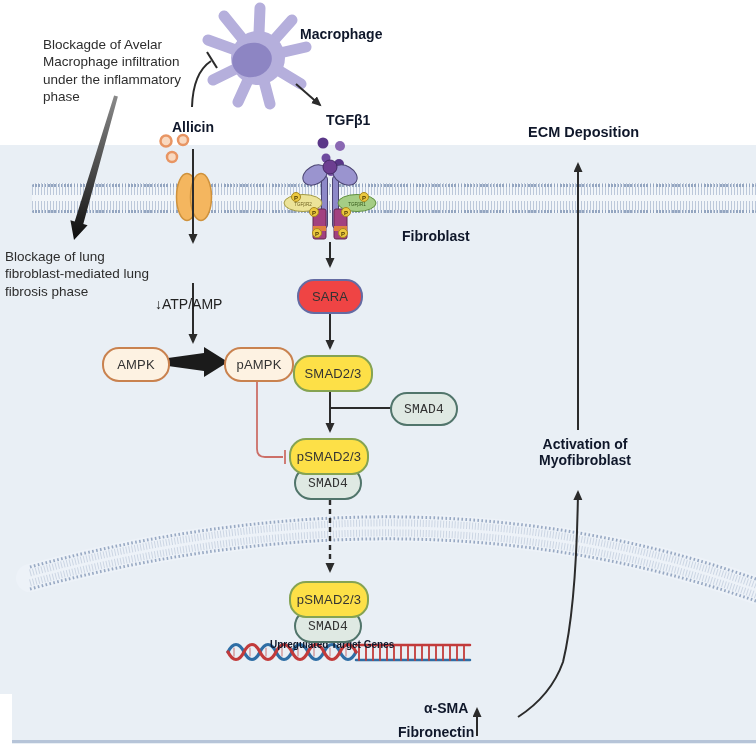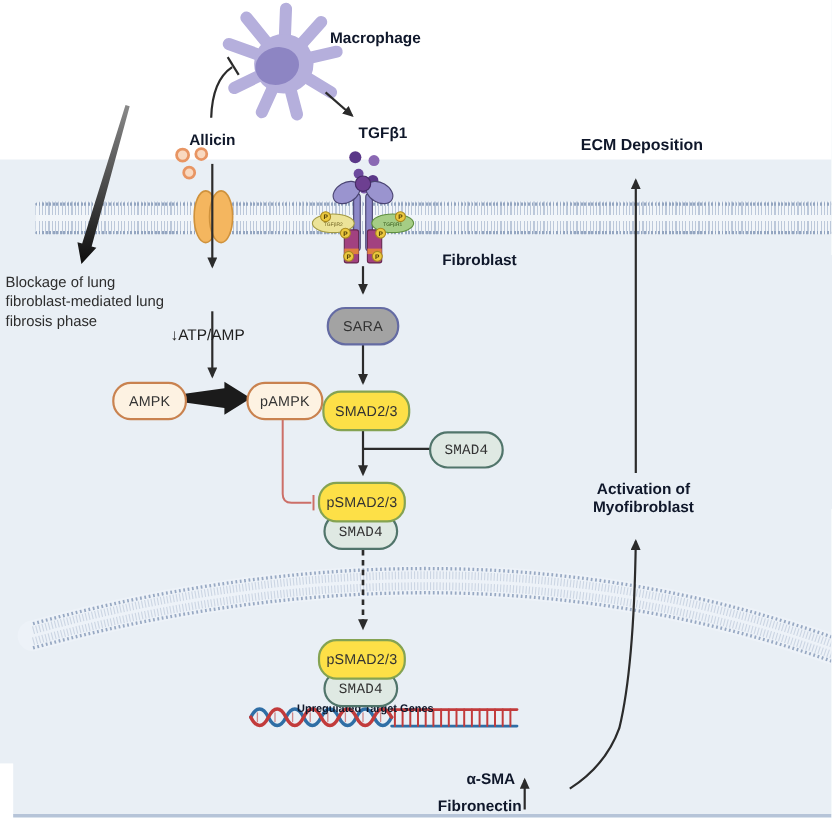--- a/index.html
+++ b/index.html
@@ -27,21 +27,21 @@
   .pmem::after{bottom:0.5px;}
 
   svg.overlay{position:absolute;left:0;top:0;z-index:2;}
 
   .pill{
     position:absolute;display:flex;align-items:center;justify-content:center;
     border:2px solid;border-radius:17px;font-size:13px;color:#333;z-index:3;
     letter-spacing:.2px;
   }
   .pill.orange{background:#fdf2e2;border-color:#c9824f;}
-  .pill.purple{background:#a3a3a3;border-color:#646ba3;}
+  .pill.purple{background:#ef4444;border-color:#646ba3;}
   .pill.green {background:#fde047;border-color:#85a352;}
   .pill.teal  {background:#dfe9e3;border-color:#51756b;font-family:Liberation Mono, monospace;}
 
   .lbl{position:absolute;font-weight:bold;color:#0f172a;font-size:14px;z-index:3;white-space:nowrap;}
   .ann{position:absolute;font-size:13.5px;color:#2d2d2d;line-height:1.28;z-index:3;}
   .atp{position:absolute;left:155px;top:260px;font-size:14px;color:#222;z-index:3;margin-top:36px;}
   .center{text-align:center;white-space:normal;}
 </style>
 </head>
 <body>
@@ -208,20 +208,21 @@
         <line x1="457" y1="645" x2="457" y2="660"></line>
           <line x1="464" y1="645" x2="464" y2="660"></line>
       </g>
     </g>
 
     <path fill="none" stroke="#2b2b2b" stroke-width="2" d="M 518 717 C 535 706,553 690,563 662 C 572 625,577 560,578 492" marker-end="url(#ah)"></path>
     <line x1="578" y1="430" x2="578" y2="164" stroke="#2b2b2b" stroke-width="2" marker-end="url(#ah)"></line>
     <line x1="477" y1="736" x2="477" y2="709" stroke="#2b2b2b" stroke-width="2" marker-end="url(#ah)"></line>
   </svg>
 
+  <div class="ann" style="left:43px;top:36px;width:160px;">Blockagde of Avelar Macrophage infiltration under the inflammatory phase</div>
   <div class="ann" style="left:5px;top:248px;width:158px;">Blockage of lung fibroblast-mediated lung fibrosis phase</div>
 
   <div class="lbl" style="left:300px;top:26px;">Macrophage</div>
   <div class="lbl" style="left:172px;top:119px;">Allicin</div>
   <div class="lbl" style="left:306px;top:112px;margin-left:20px;">TGFβ1</div>
   <div class="lbl" style="left:402px;top:228px;">Fibroblast</div>
   <div class="lbl" style="left:528px;top:124px;font-size:14.5px;">ECM Deposition</div>
   <div class="lbl center" style="left:532px;top:436px;width:106px;">Activation of Myofibroblast</div>
   <div class="lbl" style="left:270px;top:639px;font-size:10px;">Upregulated Target Genes</div>
   <div class="lbl" style="left:424px;top:700px;">α-SMA</div>

